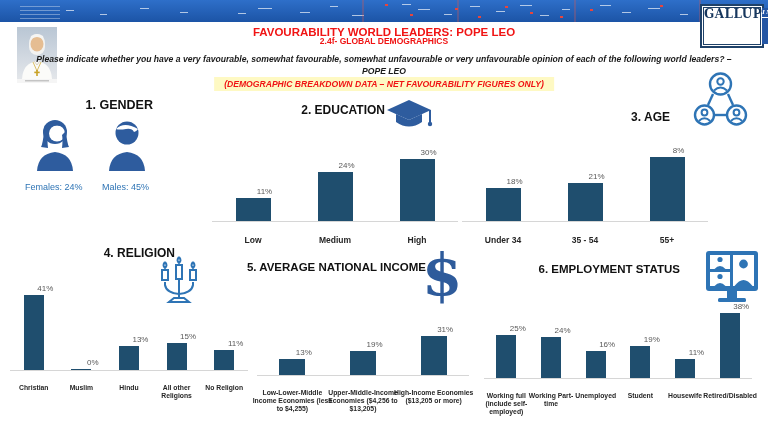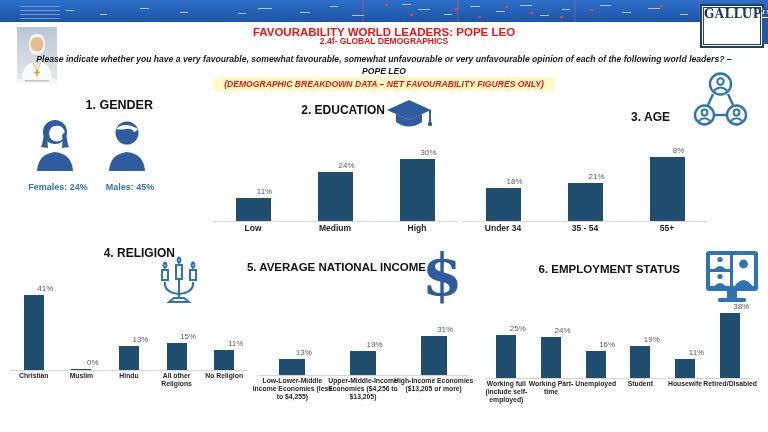--- a/index.html
+++ b/index.html
@@ -21,25 +21,25 @@
   #logo-band{background:#2456A4;flex:1;color:#fff;text-align:center;}
   #logo-intl{font-family:"DejaVu Serif",serif;font-style:italic;font-weight:bold;font-size:5.5px;letter-spacing:1.5px;line-height:1.6;display:block;border-bottom:1px solid #fff;}
   #logo-founded{font-size:4.5px;text-align:right;display:block;padding-right:3px;color:#fff;}
   
   .sec-title{font-weight:bold;color:#111;font-size:12px;text-align:right;}
   
   .plot{display:flex;align-items:stretch;border-bottom:1px solid #D6D6D6;}
   .col{flex:1;position:relative;display:flex;flex-direction:column;justify-content:flex-end;align-items:center;}
   .val{font-size:8px;color:#595959;margin-bottom:2px;white-space:nowrap;margin-left:23px;}
   .bar{background:#1F4E6E;}
-  .cat{position:absolute;top:100%;margin-top:2px;width:118%;text-align:center;font-weight:bold;color:#262626;line-height:1.2;}
+  .cat{position:absolute;top:100%;margin-top:14px;width:118%;text-align:center;font-weight:bold;color:#262626;line-height:1.2;}
   .cat-lg{font-size:8.5px;}
   .cat-sm{font-size:6.8px;}
   
-  .gender-label{color:#2E74B5;font-weight:bold;font-size:9px;text-align:center;white-space:nowrap;}
+  .gender-label{color:#2E74B5;font-weight:normal;font-size:9px;white-space:nowrap;}
   #page-num{right:14px;top:406px;color:#808080;font-size:10px;margin-top:37px;}
   #dollar-icon{font-family:"DejaVu Serif",serif;font-weight:bold;color:#2E5B9B;font-size:58px;line-height:1;}
 </style>
 </head>
 <body>
 
 <div id="stage">
 
   <svg id="banner" class="abs" width="768" height="22" viewBox="0 0 768 22">
     <defs>

